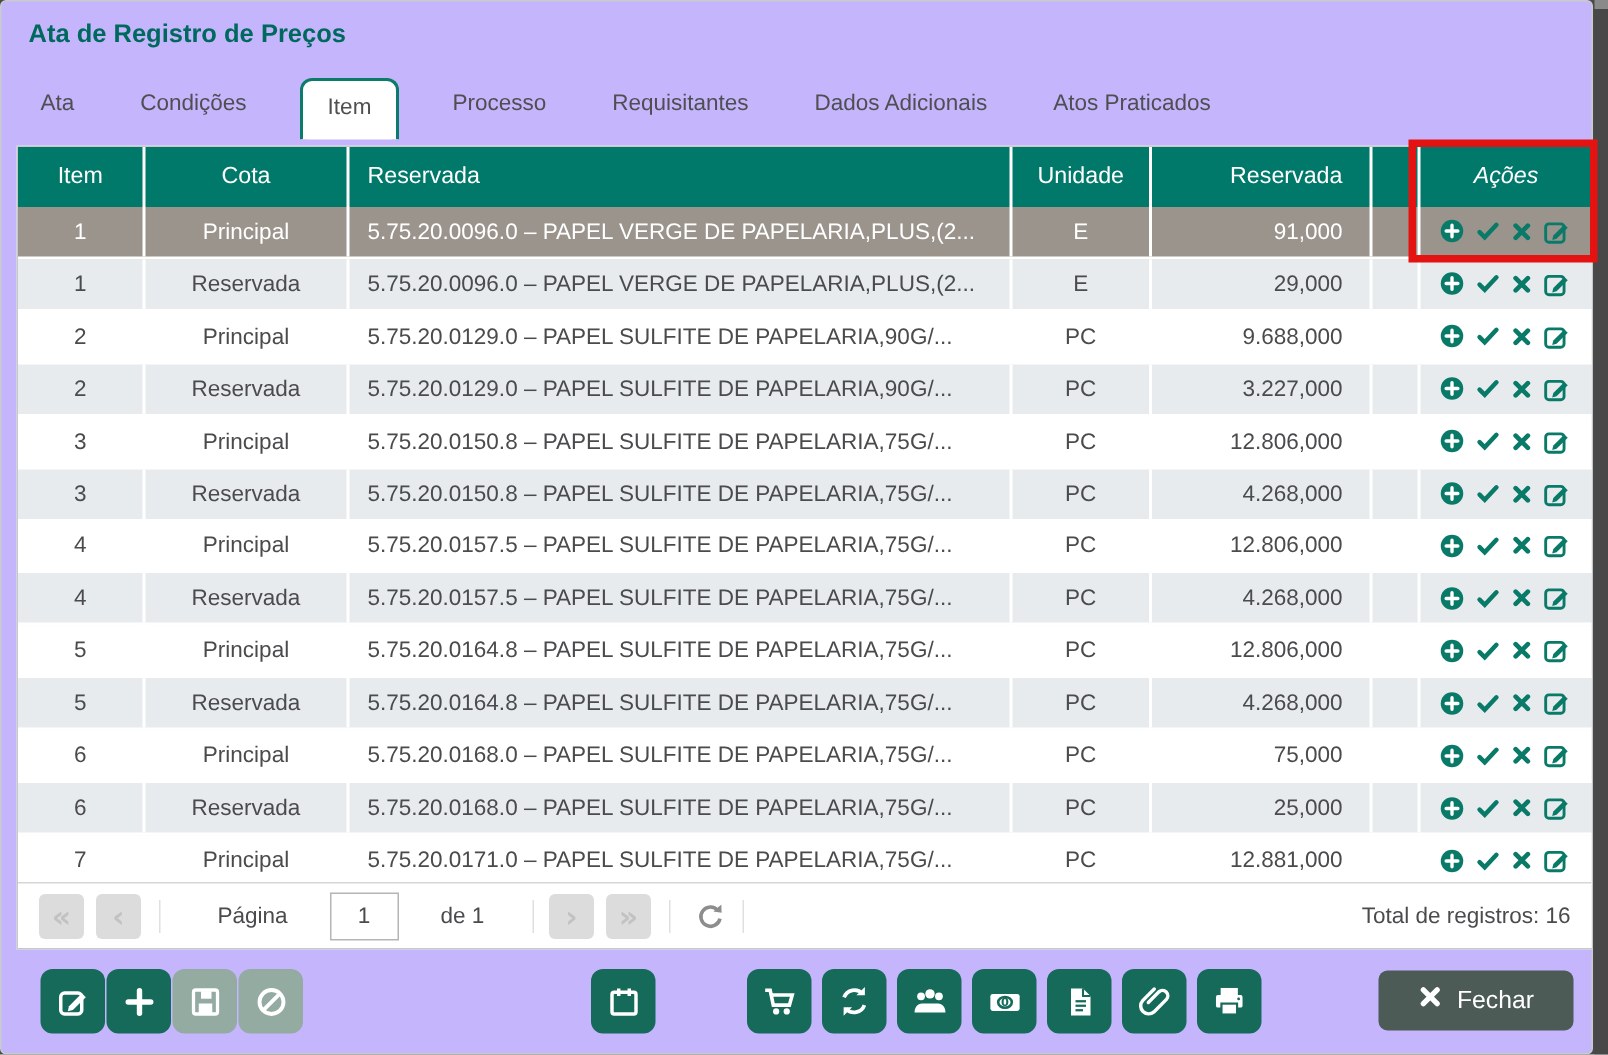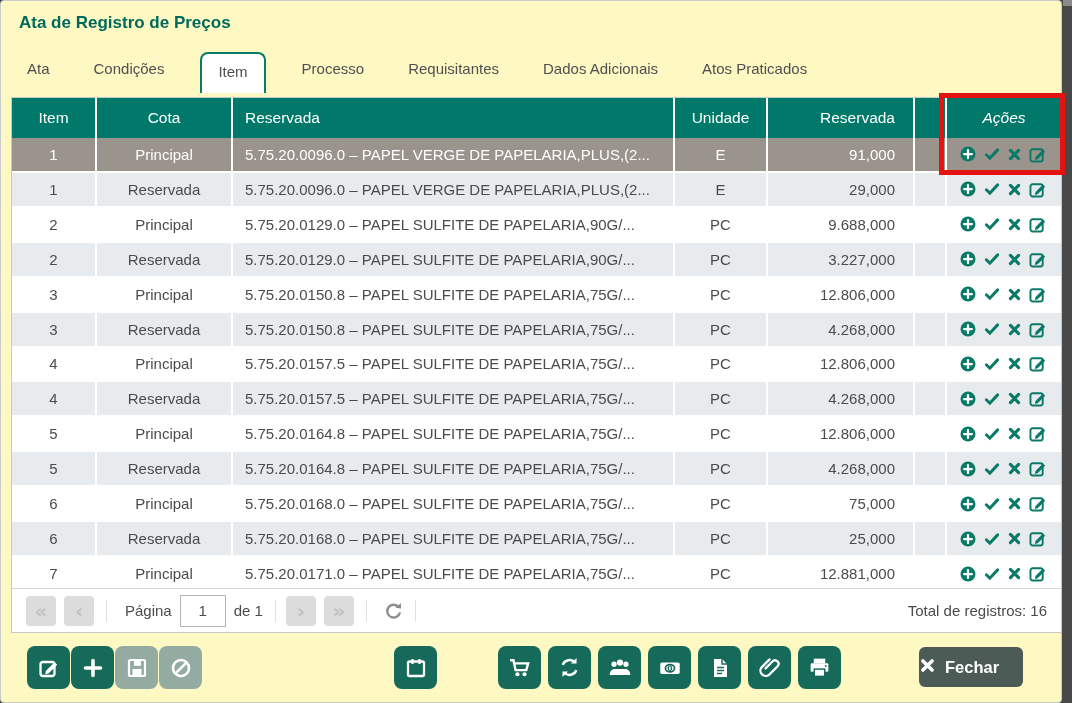--- a/index.html
+++ b/index.html
@@ -3,21 +3,21 @@
 <meta charset="utf-8">
 <style>
   html,body{margin:0;padding:0;}
   body{
     width:1072px;height:703px;position:relative;overflow:hidden;
     background:#4a4a4a;
     font-family:"Liberation Sans","DejaVu Sans",sans-serif;
     -webkit-font-smoothing:antialiased;
   }
   .bg-scroll-strip{position:absolute;right:0;top:0;width:9px;height:703px;background:linear-gradient(180deg,#8a8a8a 0 6px,#484848 6px 100%);}
-  .modal{position:absolute;left:0;top:0;width:1062px;height:703px;background:#fef9c3;border:1px solid #c9cbcd;border-radius:4px;box-sizing:border-box;}
+  .modal{position:absolute;left:0;top:0;width:1062px;height:703px;background:#c4b5fd;border:1px solid #c9cbcd;border-radius:4px;box-sizing:border-box;}
 
   .page-title{position:absolute;left:18px;top:12px;font-size:17px;font-weight:bold;color:#00695e;}
 
   
   .tabs{position:absolute;left:18px;top:46px;height:42px;display:flex;align-items:center;gap:28px;}
   .tab{font-size:15px;color:#4f4f51;padding:9px 8px;cursor:pointer;white-space:nowrap;}
   .tab.selected{border:2px solid #0b7c6a;border-bottom:none;border-radius:8px 8px 0 0;background:#fff;padding:9px 16px 13px 16px;margin-bottom:-8px;}
 
   
   .grid{position:absolute;left:10px;top:96px;width:1051px;height:536px;border:1px solid #c6c8ca;box-sizing:border-box;background:#fff;}
@@ -43,35 +43,35 @@
   .actions{display:flex;align-items:center;gap:6px;}
   .actions svg{display:block;}
 
   
   .annotation{position:absolute;left:938px;top:92px;width:116px;height:72px;border:5px solid #e51212;pointer-events:none;z-index:50;}
 
   
   .pager{position:absolute;left:0;bottom:0;width:100%;height:44px;border-top:1px solid #d6d6d6;background:#fff;display:flex;align-items:center;box-sizing:border-box;padding:0 14px;}
   .pbtn{width:30px;height:30px;border-radius:4px;background:#dcdcdc;color:#c2c2c2;font-size:20px;font-weight:bold;display:flex;align-items:center;justify-content:center;margin-right:8px;font-family:"DejaVu Sans",sans-serif;user-select:none;}
   .vdiv{width:1px;height:22px;background:#e0e0e0;margin:0 10px 0 4px;}
-  .plabel{font-size:15px;color:#4b4b4d;margin:0 8px;}
+  .plabel{font-size:15px;color:#4b4b4d;margin:0 28px;}
   .pinput{width:40px;height:28px;border:1px solid #b5b5b5;text-align:center;font-size:15px;color:#4b4b4d;font-family:inherit;}
   .refresh{margin:0 6px;display:flex;align-items:center;}
   .ptotal{margin-left:auto;font-size:15px;color:#4b4b4d;}
 
   
   .btn{position:absolute;width:43px;height:43px;border-radius:8px;background:#166a5a;display:flex;align-items:center;justify-content:center;cursor:pointer;}
   .btn.disabled{background:#94aba1;cursor:default;}
   .btn svg{display:block;}
   .left-group{position:absolute;left:26px;top:645px;display:flex;gap:1px;}
   .left-group .btn{position:static;}
   .btn-calendar{left:393px;top:645px;}
   .mid-group{position:absolute;left:497px;top:645px;display:flex;gap:7px;}
   .mid-group .btn{position:static;}
-  .btn-fechar{position:absolute;left:918px;top:646px;width:104px;height:40px;background:#4c5b56;border-radius:6px;color:#fff;display:flex;align-items:center;justify-content:flex-start;gap:9px;font-size:16.5px;font-weight:bold;cursor:pointer;}
+  .btn-fechar{position:absolute;left:918px;top:646px;width:130px;height:40px;background:#4c5b56;border-radius:6px;color:#fff;display:flex;align-items:center;justify-content:center;gap:9px;font-size:16.5px;font-weight:normal;cursor:pointer;}
 </style>
 </head>
 <body>
 
 <div class="bg-scroll-strip"></div>
 
 <div class="modal">
 
   <div class="page-title">Ata de Registro de Preços</div>
 

